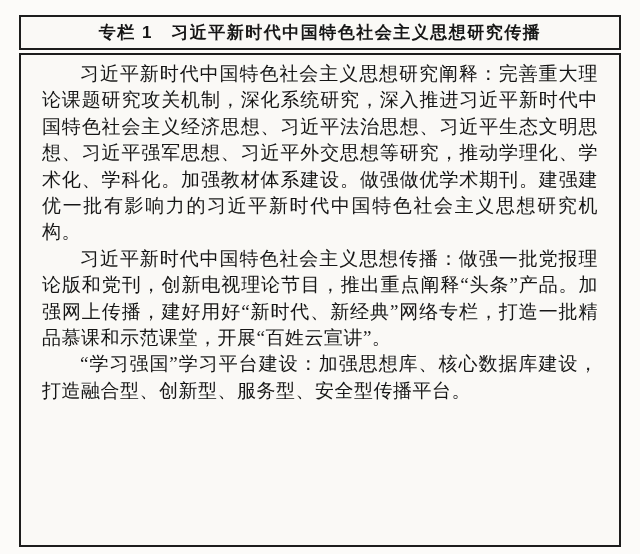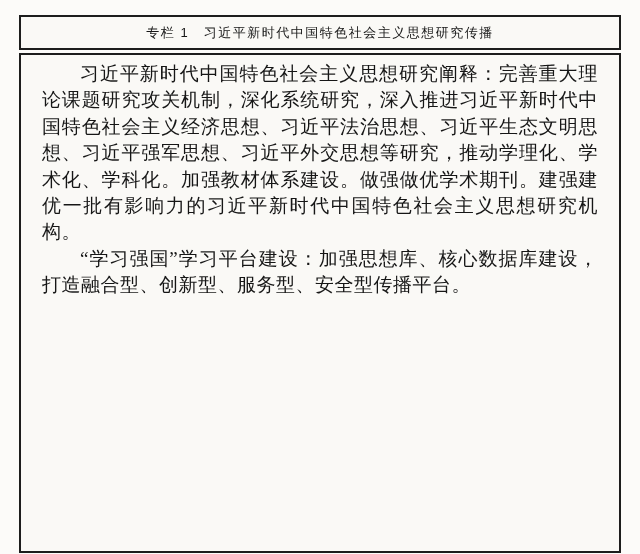--- a/index.html
+++ b/index.html
@@ -23,34 +23,34 @@
     height: 31px;
     border: 2px solid #1d1d1d;
     background: #faf9f6;
     display: flex;
     align-items: center;
     justify-content: center;
     box-sizing: content-box;
   }
   .panel-title {
     font-family: "Liberation Sans", sans-serif;
-    font-weight: normal;
-    font-size: 13px;
+    font-weight: bold;
+    font-size: 17px;
     letter-spacing: 1.5px;
     white-space: nowrap;
   }
   .panel-body-box {
     position: absolute;
     left: 19px;
     top: 53px;
     width: 556px;
     height: 472px;
     border: 2px solid #1d1d1d;
     background: #faf9f6;
-    padding: 6px 21px 18px 21px;
+    padding: 6px 21px 12px 21px;
     box-sizing: content-box;
   }
   .panel-body-box p {
     margin: 0;
     font-size: 19px;
     line-height: 26.4px;
     letter-spacing: 0.5px;
     text-align: justify;
     text-indent: 2em;
     font-family: "Liberation Serif", serif;
@@ -58,14 +58,15 @@
 </style>
 </head>
 <body>
 
 <div class="panel-title-box">
   <span class="panel-title">专栏 1　习近平新时代中国特色社会主义思想研究传播</span>
 </div>
 
 <div class="panel-body-box">
   <p>习近平新时代中国特色社会主义思想研究阐释：完善重大理论课题研究攻关机制，深化系统研究，深入推进习近平新时代中国特色社会主义经济思想、习近平法治思想、习近平生态文明思想、习近平强军思想、习近平外交思想等研究，推动学理化、学术化、学科化。加强教材体系建设。做强做优学术期刊。建强建优一批有影响力的习近平新时代中国特色社会主义思想研究机构。</p>
+  <p>习近平新时代中国特色社会主义思想传播：做强一批党报理论版和党刊，创新电视理论节目，推出重点阐释“头条”产品。加强网上传播，建好用好“新时代、新经典”网络专栏，打造一批精品慕课和示范课堂，开展“百姓云宣讲”。</p>
   <p>“学习强国”学习平台建设：加强思想库、核心数据库建设，打造融合型、创新型、服务型、安全型传播平台。</p>
 </div>
 
 </body></html>

